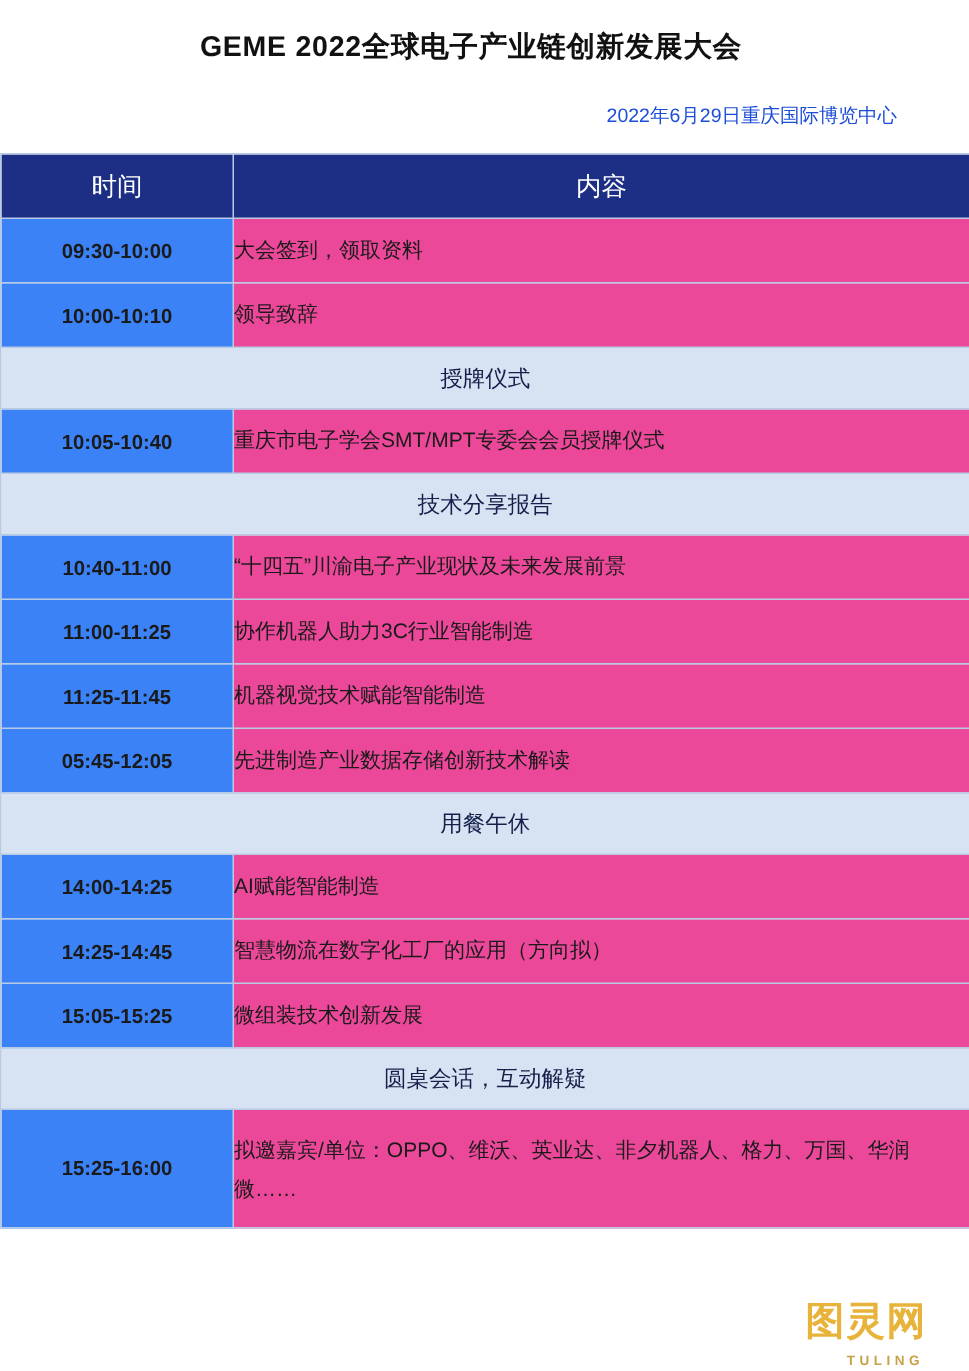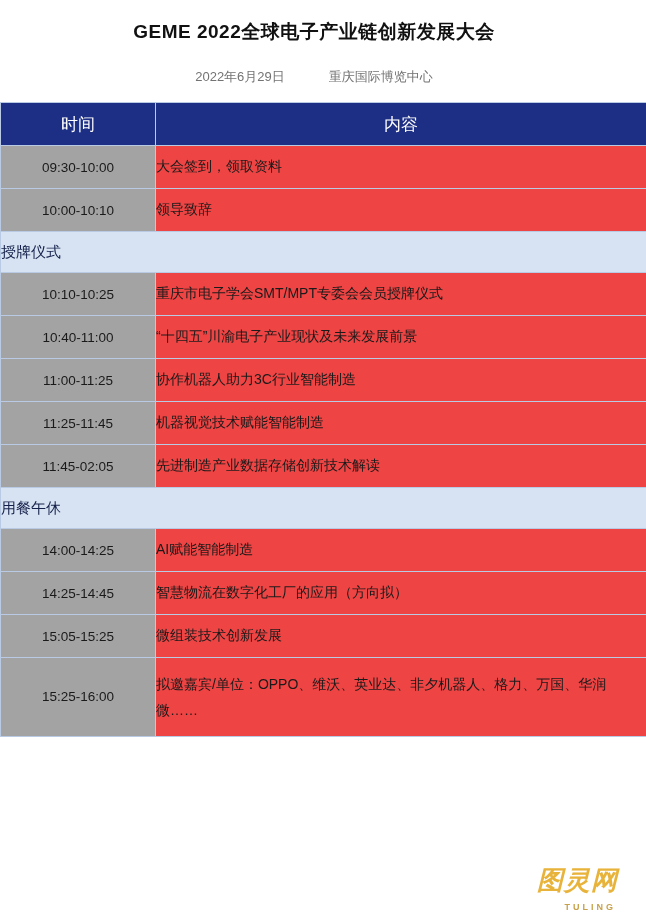--- a/index.html
+++ b/index.html
@@ -29,24 +29,23 @@
     font-size: 19px;
     font-weight: bold;
     color: #111111;
     letter-spacing: 0.5px;
     line-height: 28px;
   }
   .subtitle-row {
     margin-top: 22px;
     margin-bottom: 16px;
     font-size: 13px;
-    color: #737373;
+    color: #1d4ed8;
     display: flex;
-    justify-content: center;
-    gap: 44px;
+    justify-content: flex-end;
   }
   table.agenda {
     border-collapse: collapse;
     width: 646px;
     table-layout: fixed;
   }
   table.agenda td, table.agenda th {
     border: 1px solid #b9cbe4;
     padding: 0;
   }
@@ -60,53 +59,53 @@
     font-weight: normal;
     height: 42px;
     text-align: center;
     border: 1px solid #1c2f85;
   }
   td.time {
     text-align: center;
     font-size: 13.5px;
     color: #1a1a1a;
     height: 42px;
-    background: #a3a3a3;
+    background: #3b82f6;
+    font-weight: bold;
   }
   td.content {
     text-align: left;
     padding-left: 42px;
     padding-right: 14px;
     font-size: 14px;
     color: #1a1a1a;
     height: 42px;
-    background: #ef4444;
+    background: #ec4899;
   }
   tr.section td {
     background: #d7e3f3;
-    text-align: left;
+    text-align: center;
     font-size: 15px;
     color: #15204a;
     height: 40px;
     font-weight: normal;
   }
   td.tall {
     height: 78px;
     line-height: 26px;
   }
   .wm-text {
     position: absolute;
     right: 10px;
     bottom: 16px;
     font-size: 26px;
     font-weight: bold;
     color: #e8b33a;
     letter-spacing: 1px;
     text-shadow: 0 0 2px rgba(255,255,255,0.8);
-    font-style: italic;
   }
   .wm-sub {
     position: absolute;
     right: 12px;
     bottom: 2px;
     font-size: 9px;
     color: #c8a24a;
     letter-spacing: 3px;
     font-weight: bold;
   }
@@ -145,42 +144,45 @@
       <tr>
         <td class="time">10:00-10:10</td>
         <td class="content">领导致辞</td>
       </tr>
 
       <tr class="section">
         <td colspan="2">授牌仪式</td>
       </tr>
 
       <tr>
-        <td class="time">10:10-10:25</td>
+        <td class="time">10:05-10:40</td>
         <td class="content">重庆市电子学会SMT/MPT专委会会员授牌仪式</td>
       </tr>
 
+      <tr class="section">
+        <td colspan="2">技术分享报告</td>
+      </tr>
 
       <tr>
         <td class="time">10:40-11:00</td>
         <td class="content">“十四五”川渝电子产业现状及未来发展前景</td>
       </tr>
 
       <tr>
         <td class="time">11:00-11:25</td>
         <td class="content">协作机器人助力3C行业智能制造</td>
       </tr>
 
       <tr>
         <td class="time">11:25-11:45</td>
         <td class="content">机器视觉技术赋能智能制造</td>
       </tr>
 
       <tr>
-        <td class="time">11:45-02:05</td>
+        <td class="time">05:45-12:05</td>
         <td class="content">先进制造产业数据存储创新技术解读</td>
       </tr>
 
       <tr class="section">
         <td colspan="2">用餐午休</td>
       </tr>
 
       <tr>
         <td class="time">14:00-14:25</td>
         <td class="content">AI赋能智能制造</td>
@@ -190,20 +192,23 @@
         <td class="time">14:25-14:45</td>
         <td class="content">智慧物流在数字化工厂的应用（方向拟）</td>
       </tr>
 
 
       <tr>
         <td class="time">15:05-15:25</td>
         <td class="content">微组装技术创新发展</td>
       </tr>
 
+      <tr class="section">
+        <td colspan="2">圆桌会话，互动解疑</td>
+      </tr>
 
       <tr>
         <td class="time tall">15:25-16:00</td>
         <td class="content tall">拟邀嘉宾/单位：OPPO、维沃、英业达、非夕机器人、格力、万国、华润微……</td>
       </tr>
 
     </tbody>
   </table>
 
   <div class="wm-text">图灵网</div>

